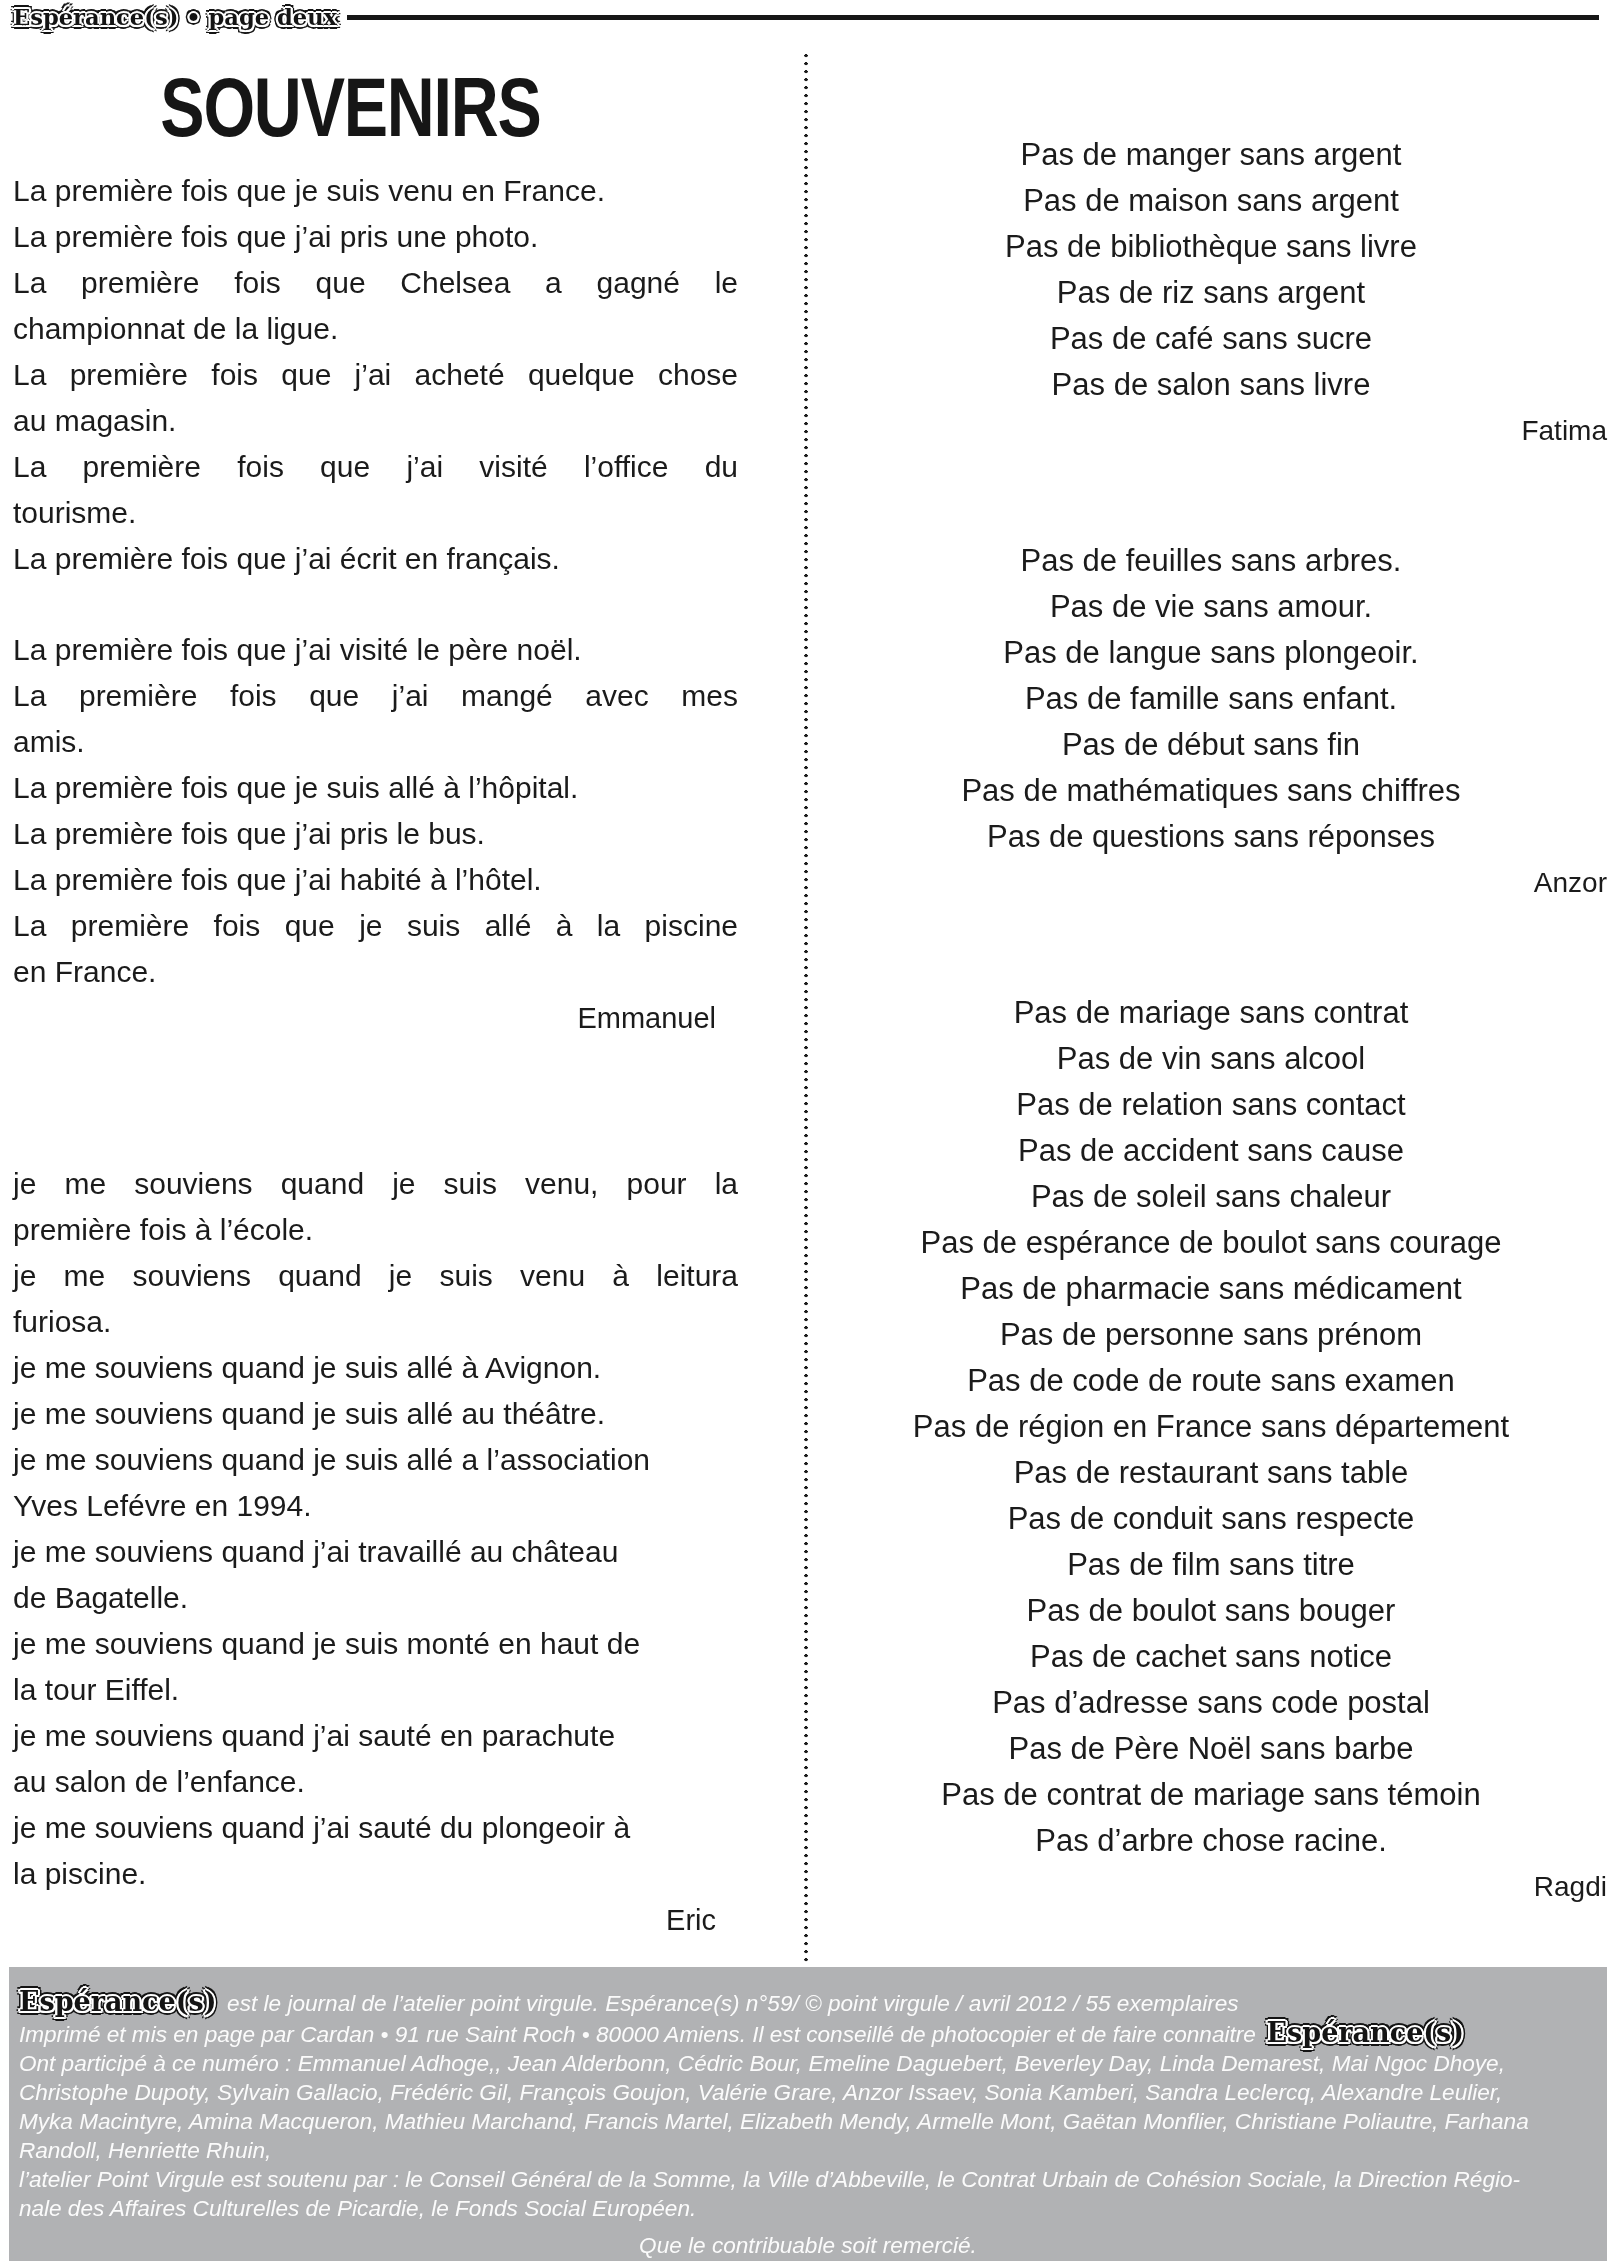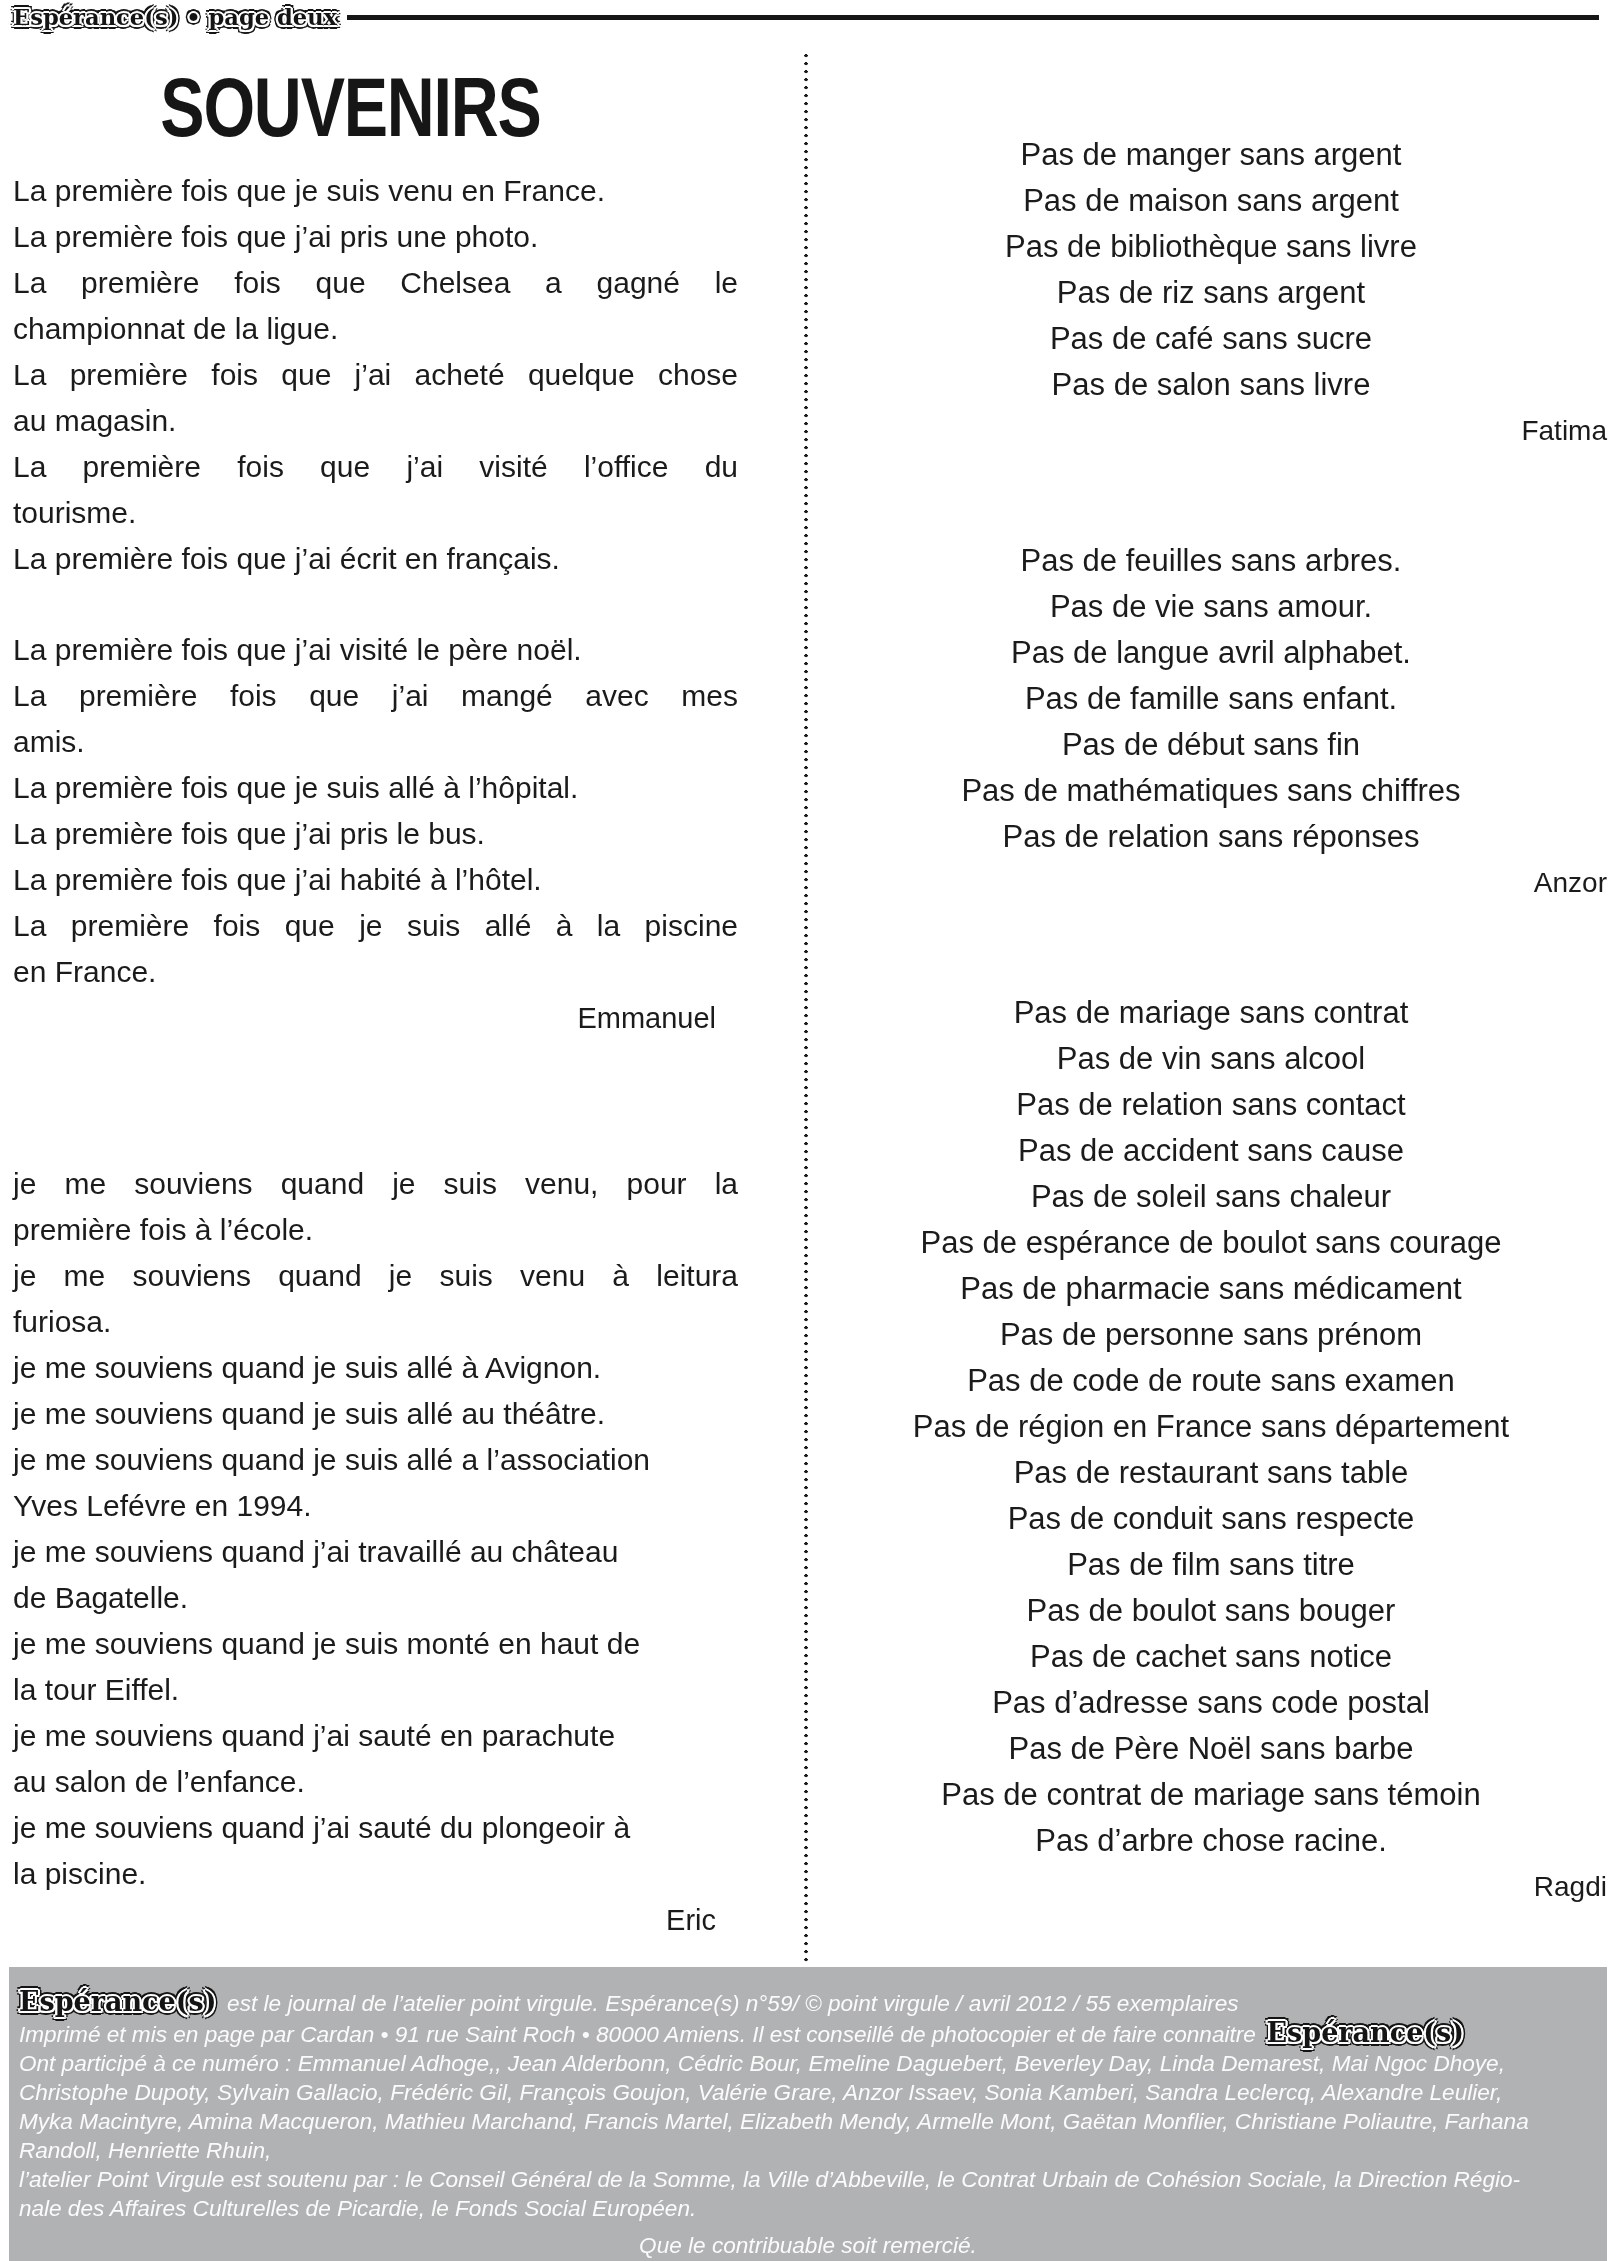--- a/index.html
+++ b/index.html
@@ -156,25 +156,25 @@
         <div class="pline">Pas de bibliothèque sans livre</div>
         <div class="pline">Pas de riz sans argent</div>
         <div class="pline">Pas de café sans sucre</div>
         <div class="pline">Pas de salon sans livre</div>
       </div>
     <div class="sig-center">Fatima</div>
 
     <div class="poem">
         <div class="pline">Pas de feuilles sans arbres.</div>
         <div class="pline">Pas de vie sans amour.</div>
-        <div class="pline">Pas de langue avril alphabet.</div>
+        <div class="pline">Pas de langue sans plongeoir.</div>
         <div class="pline">Pas de  famille sans enfant.</div>
         <div class="pline">Pas de début sans fin</div>
         <div class="pline">Pas de mathématiques sans chiffres</div>
-        <div class="pline">Pas de relation sans réponses</div>
+        <div class="pline">Pas de questions sans réponses</div>
       </div>
     <div class="sig-center">Anzor</div>
 
     <div class="poem">
         <div class="pline">Pas de mariage sans contrat</div>
         <div class="pline">Pas de vin sans alcool</div>
         <div class="pline">Pas de relation sans contact</div>
         <div class="pline">Pas de accident sans cause</div>
         <div class="pline">Pas de soleil sans chaleur</div>
         <div class="pline">Pas de espérance de boulot sans courage</div>

